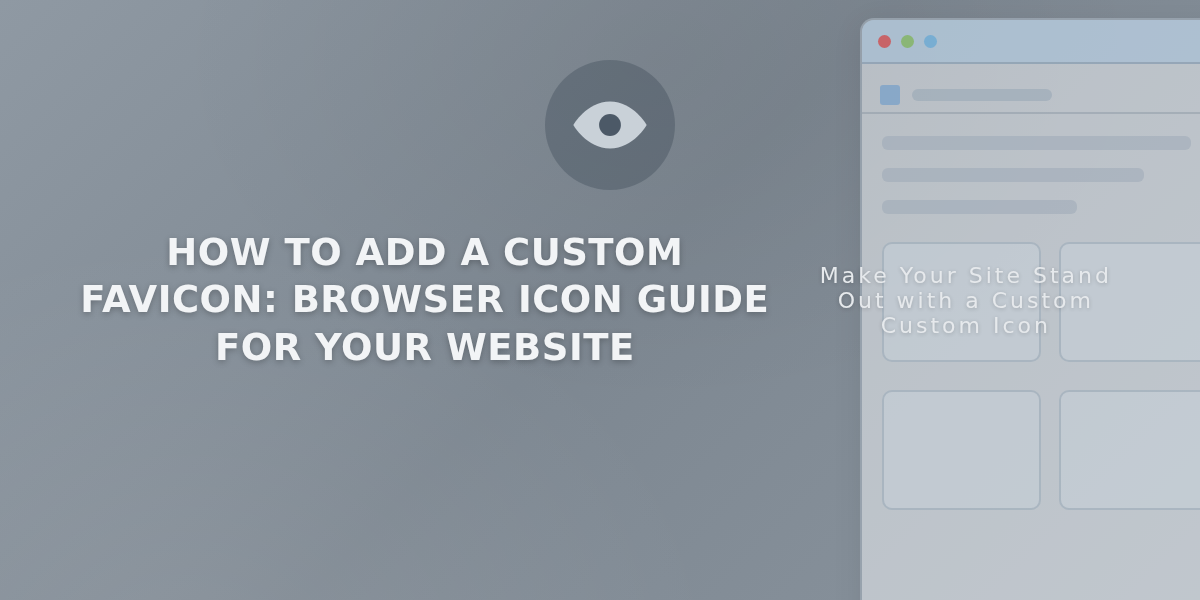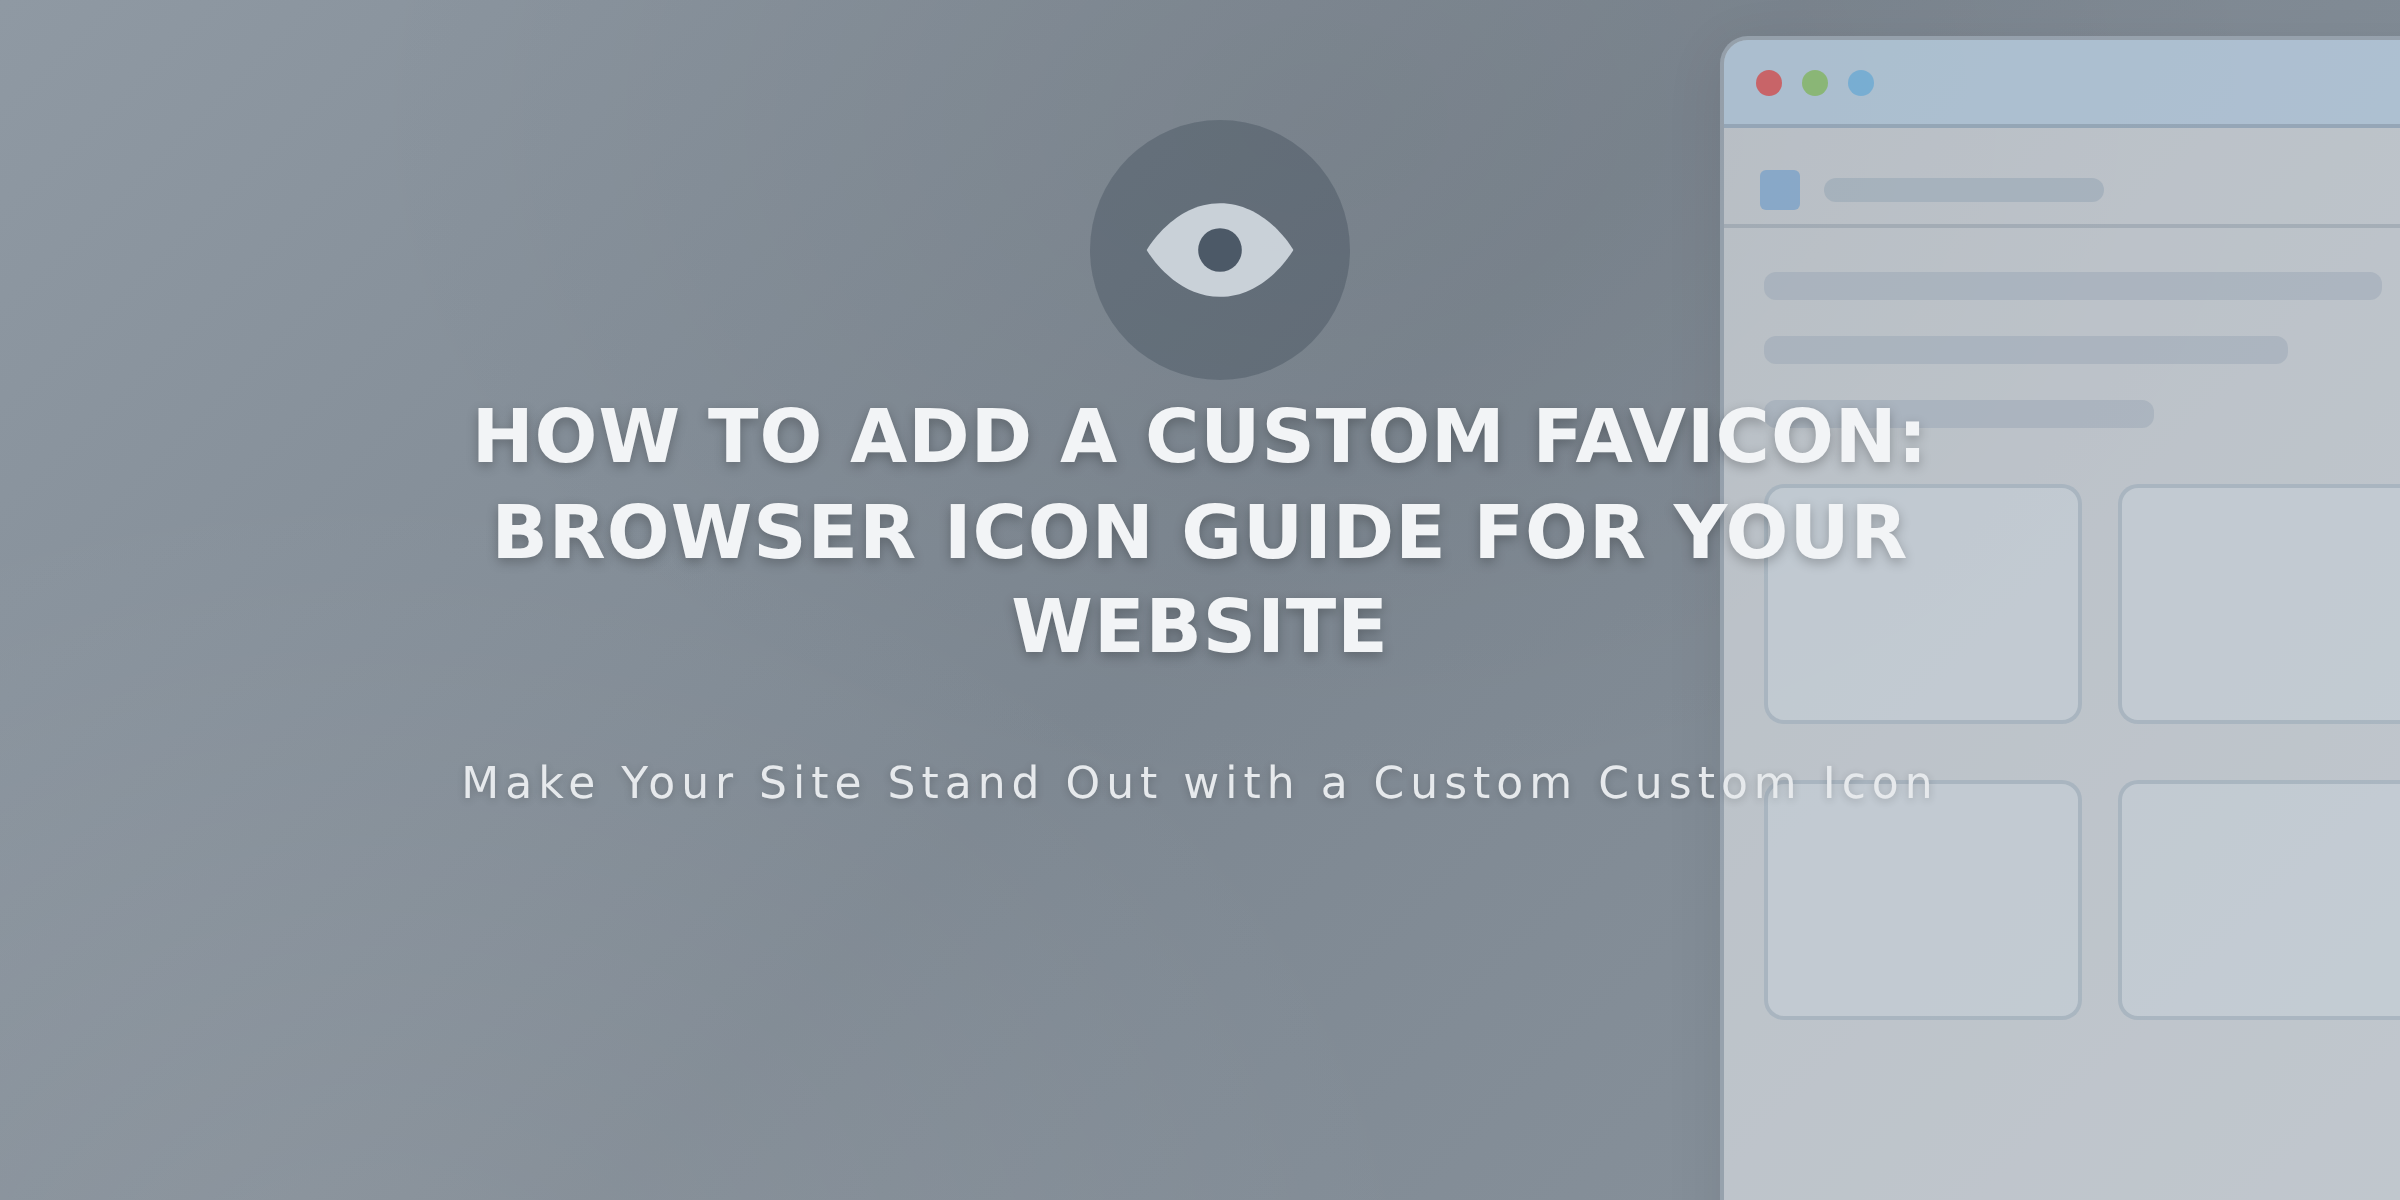--- a/index.html
+++ b/index.html
@@ -79,21 +79,21 @@
   .card {
     flex: 1; height: 120px;
     background: rgba(200,210,220,0.45);
     border: 2px solid rgba(140,155,170,0.45);
     border-radius: 10px;
   }
 
   
   .content {
     position: absolute; inset: 0;
-    display: flex; flex-direction: column;
+    display: flex; flex-direction: row;
     align-items: center; justify-content: center;
     text-align: center;
     padding: 0 80px;
     gap: 42px;
   }
   .headline {
     color: #f2f4f6;
     font-weight: 700;
     font-size: 37px;
     line-height: 1.28;

